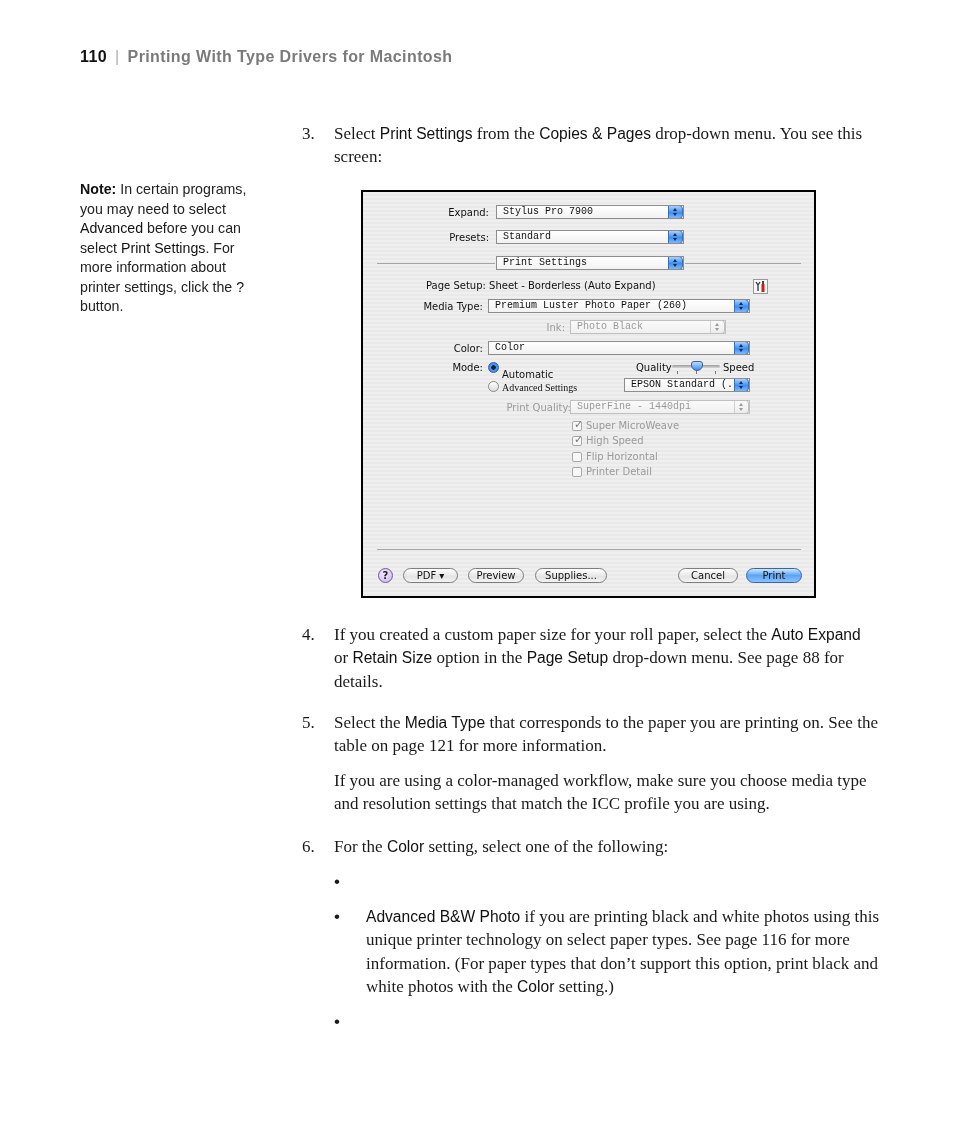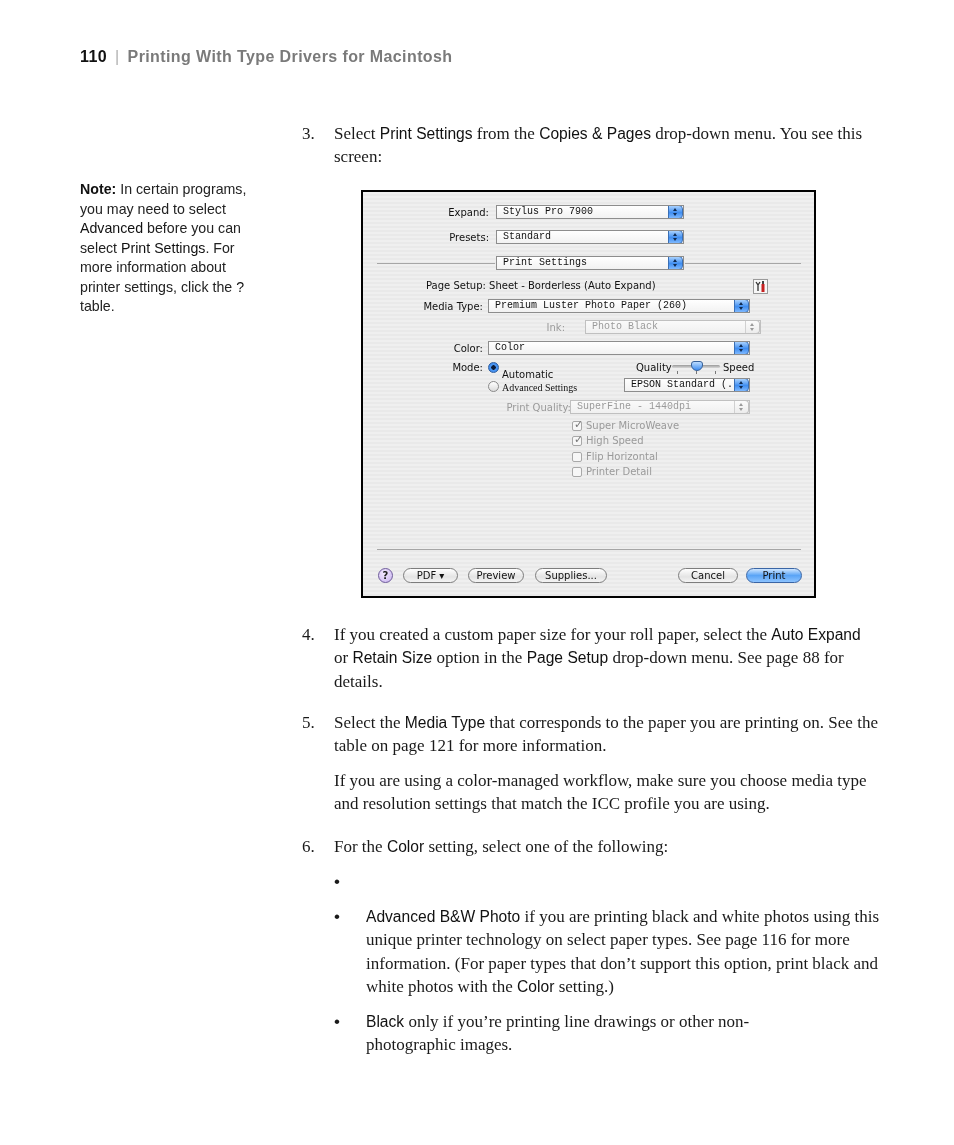--- a/index.html
+++ b/index.html
@@ -67,21 +67,21 @@
   .util-icon { position:absolute; width:15px; height:15px; border:1px solid #9a9a9a; background:#f7f7f7; box-sizing:border-box; }
 </style>
 </head>
 <body>
 
 <div class="abs runhead sans">
   <span class="pg">110</span><span class="sep">|</span><span class="ttl">Printing With Type Drivers for Macintosh</span>
 </div>
 
 <div class="abs note sans">
-  <b>Note:</b><span> In certain programs, you may need to select </span><span class="k">Advanced</span><span> before you can select </span><span class="k">Print Settings</span><span>. For more information about printer settings, click the </span><span class="k">?</span><span> table.</span>
+  <b>Note:</b><span> In certain programs, you may need to select </span><span class="k">Advanced</span><span> before you can select </span><span class="k">Print Settings</span><span>. For more information about printer settings, click the </span><span class="k">?</span><span> button.</span>
 </div>
 
 <div class="abs step serif" style="top:122px;height:50px;">
   <span class="num">3.</span>
   <div class="txt"><span>Select </span><span class="kw">Print Settings</span><span> from the </span><span class="kw">Copies &amp; Pages</span><span> drop-down menu. You see this screen:</span></div>
 </div>
 
 <div class="abs dialog">
 
   <div class="dlg lbl" style="left:40px;top:15px;width:86px;">Expand:</div>
@@ -111,21 +111,21 @@
       <rect x="7.5" y="4" width="3" height="8" fill="#c62020"></rect>
     </svg>
   </div>
 
   <div class="dlg lbl" style="left:20px;top:109px;width:100px;">Media Type:</div>
   <div class="popup" style="left:125px;top:107px;width:262px;">
     <span>Premium Luster Photo Paper (260)</span><span class="arr"></span>
   </div>
 
   <div class="dlg lbl dim" style="left:140px;top:130px;width:62px;">Ink:</div>
-  <div class="popup dis" style="left:207px;top:128px;width:176px;margin-left:15px;">
+  <div class="popup dis" style="left:207px;top:128px;width:156px;">
     <span>Photo Black</span><span class="arr"></span>
   </div>
 
   <div class="dlg lbl" style="left:40px;top:151px;width:80px;">Color:</div>
   <div class="popup" style="left:125px;top:149px;width:262px;">
     <span>Color</span><span class="arr"></span>
   </div>
 
   <div class="dlg lbl" style="left:40px;top:170px;width:80px;">Mode:</div>
   <div class="radio on" style="left:125px;top:170px;"></div>
@@ -193,14 +193,13 @@
   <span class="dot">•</span>
 </div>
 
 <div class="abs bullet serif" style="top:905px;height:95px;">
   <span class="dot">•</span>
   <div class="btxt"><span class="kw">Advanced B&amp;W Photo</span><span> if you are printing black and white photos using this unique printer technology on select paper types. See page 116 for more information. (For paper types that don’t support this option, print black and white photos with the </span><span class="kw">Color</span><span> setting.)</span></div>
 </div>
 
 <div class="abs bullet serif" style="top:1010px;height:50px;">
   <span class="dot">•</span>
-  <div class="btxt" style="width:420px;"><span class="kw">Black</span><span> only if you’re printing line drawings or other non-photographic images.</span></div>
 </div>
 
 </body></html>

